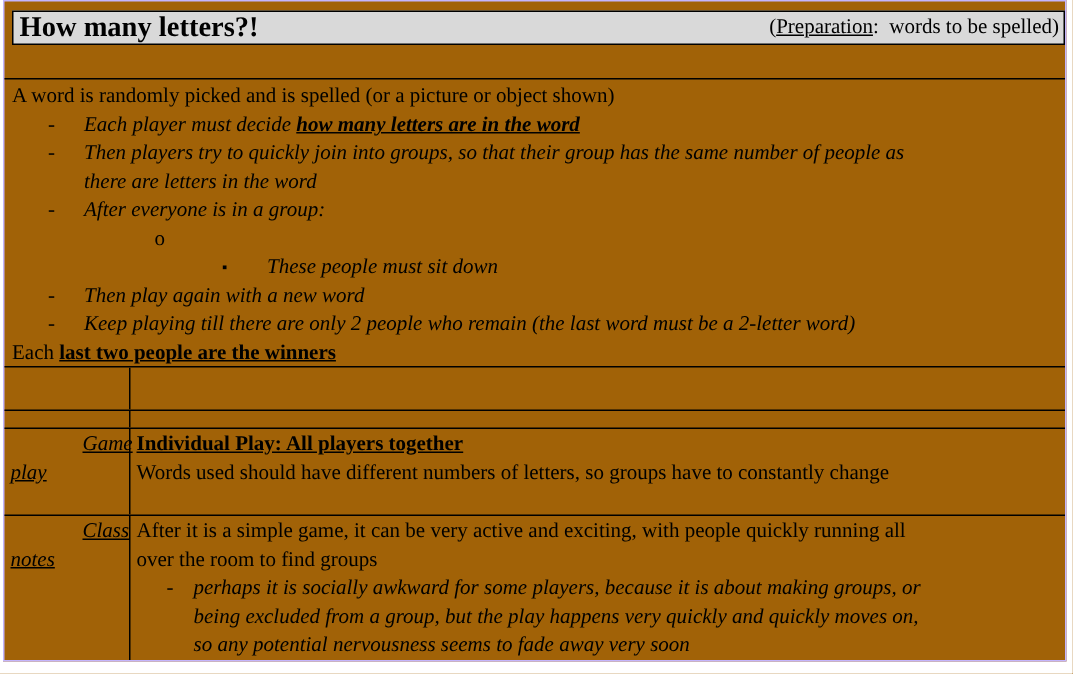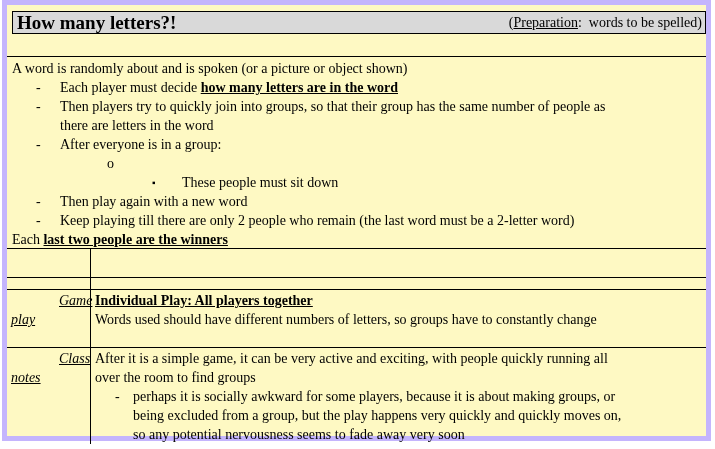--- a/index.html
+++ b/index.html
@@ -6,21 +6,21 @@
   body{
     width:715px;height:449px;background:#ffffff;
     font-family:"Liberation Serif","DejaVu Serif",serif;
     color:#000;
   }
   *{box-sizing:border-box;}
   .canvas{position:relative;width:715px;height:449px;background:#fff;}
   .page{
     position:absolute;left:2px;top:0;
     width:709px;height:441px;
-    border:5px solid #c4b5fd;background:#fef9c3;
+    border:1px solid #c4b5fd;background:#a16207;
   }
   
   .titlebar{
     margin:6px 0 0 5px;
     width:calc(100% - 5px);
     height:23px;
     border:1px solid #000;
     background:#d9d9d9;
     display:flex;justify-content:space-between;align-items:center;
     padding:0 3px 0 4px;
@@ -36,21 +36,21 @@
     font-size:14px;white-space:pre;
   }
   .bodyrow{
     height:192px;
     padding:2px 5px 0 5px;
     font-size:14px;line-height:19px;
   }
   .para{white-space:pre-wrap;}
   .li{display:flex;align-items:flex-start;}
   .li .bullet{flex:0 0 auto;text-align:left;}
-  .li .litext{flex:1 1 auto;white-space:pre-wrap;}
+  .li .litext{flex:1 1 auto;white-space:pre-wrap;font-style:italic;}
   .l1{padding-left:24px;}
   .l1 .bullet{width:24px;}
   .l2{padding-left:95px;}
   .l2 .bullet{width:24px;}
   .l3{padding-left:140px;}
   .l3 .bullet{width:30px;}
   .bullet.square{font-size:10px;line-height:19px;}
   .bu{font-weight:bold;text-decoration:underline;}
   
   .split{display:flex;align-items:stretch;font-size:14px;line-height:19px;}
@@ -80,21 +80,21 @@
     <div class="titlebar">
       <span class="doc-title">How many letters?!</span>
       <span class="prep"><span>(</span><span class="prep-label">Preparation</span><span>:  words to be spelled)</span></span>
     </div>
 
     <div class="row categories">
       
     </div>
 
     <div class="row bodyrow">
-      <div class="para">A word is randomly about and is spoken (or a picture or object shown)</div>
+      <div class="para">A word is randomly picked and is spelled (or a picture or object shown)</div>
 
       <div class="li l1">
         <span class="bullet">-</span>
         <div class="litext"><span>Each player must decide </span><span class="bu">how many letters are in the word</span></div>
       </div>
 
       <div class="li l1">
         <span class="bullet">-</span>
         <div class="litext">Then players try to quickly join into groups, so that their group has the same number of people as
 there are letters in the word</div>

